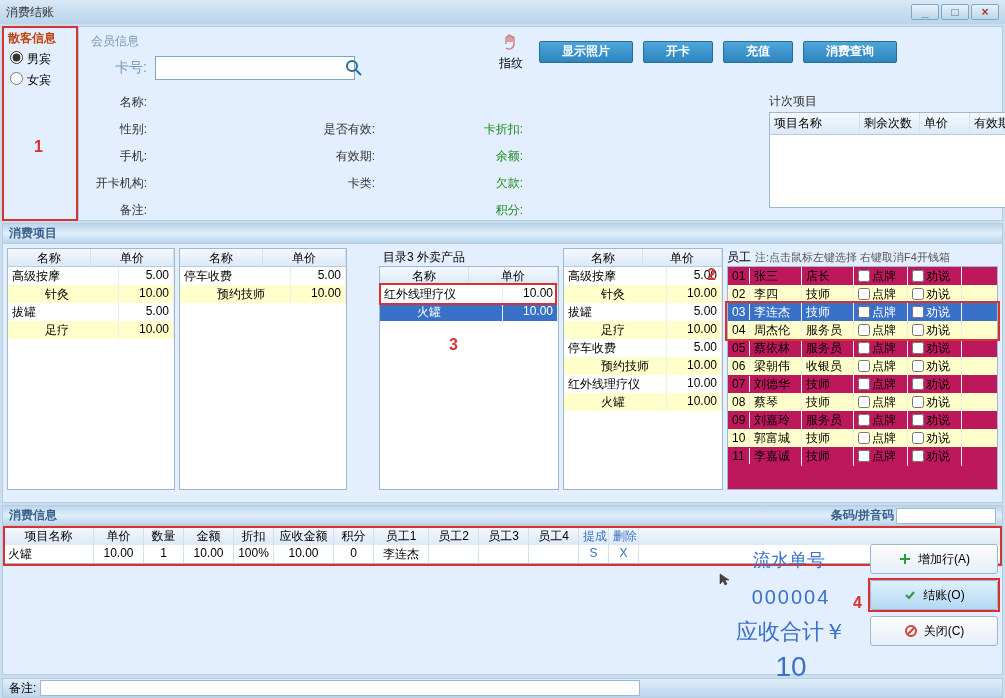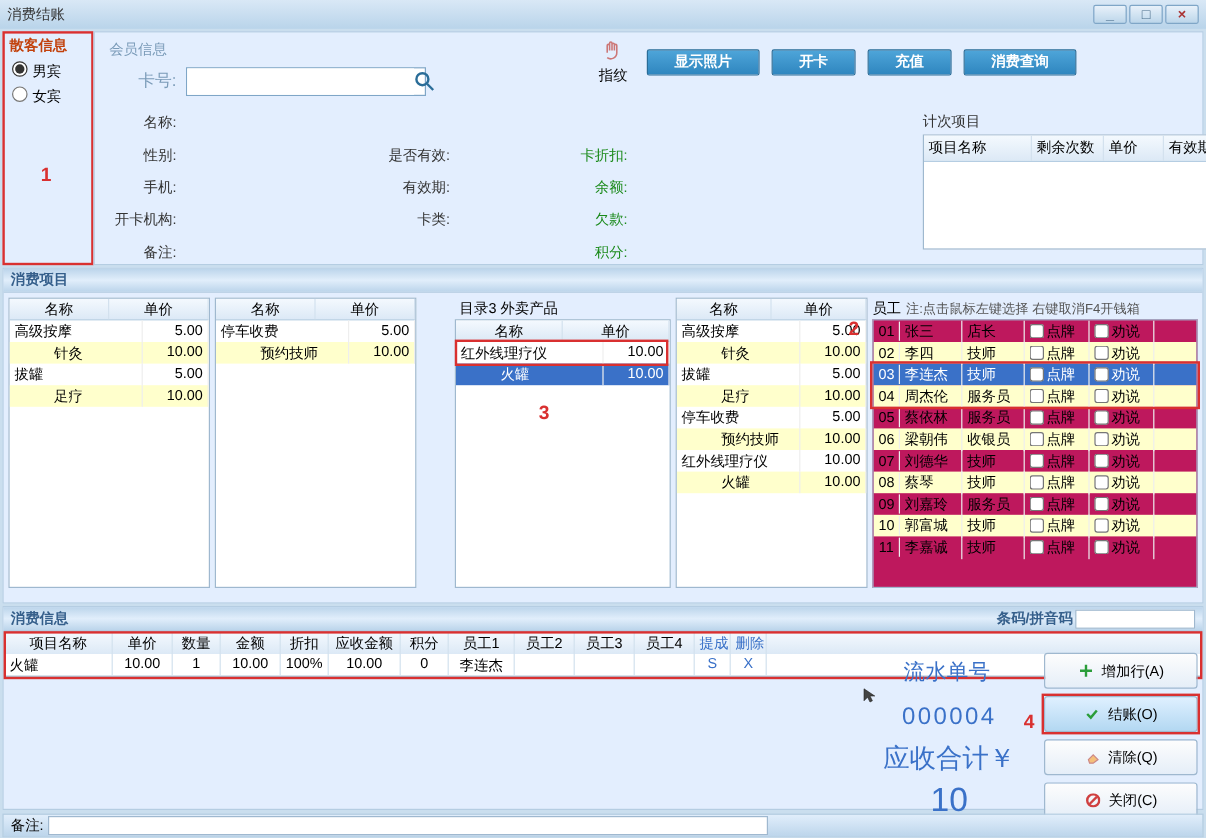--- a/index.html
+++ b/index.html
@@ -476,28 +476,20 @@
               <svg width="12" height="12" viewBox="0 0 12 12">
                 <path d="M2 6 L5 9 L10 3" fill="none" stroke="#2a9d3a" stroke-width="2"></path>
               </svg>
             </span>
           <span>结账(O)</span>
         </div>
         <div class="red-box" style="top:-2px;left:-2px;right:-2px;bottom:-2px;"></div>
       </div>
       <div class="abtn">
         <span class="ic">
-            <svg width="14" height="12" viewBox="0 0 14 12">
-              <path d="M4 8 L8 4 L12 8 L8 11 L5 11 Z" fill="#f4c07a" stroke="#c88"></path>
-            </svg>
-          </span>
-        <span>清除(Q)</span>
-      </div>
-      <div class="abtn">
-        <span class="ic">
             <svg width="12" height="12" viewBox="0 0 12 12">
               <circle cx="6" cy="6" r="5" fill="none" stroke="#d04040" stroke-width="2"></circle>
               <line x1="3" y1="9" x2="9" y2="3" stroke="#d04040" stroke-width="2"></line>
             </svg>
           </span>
         <span>关闭(C)</span>
       </div>
     </div>
   </div>
 </div>

